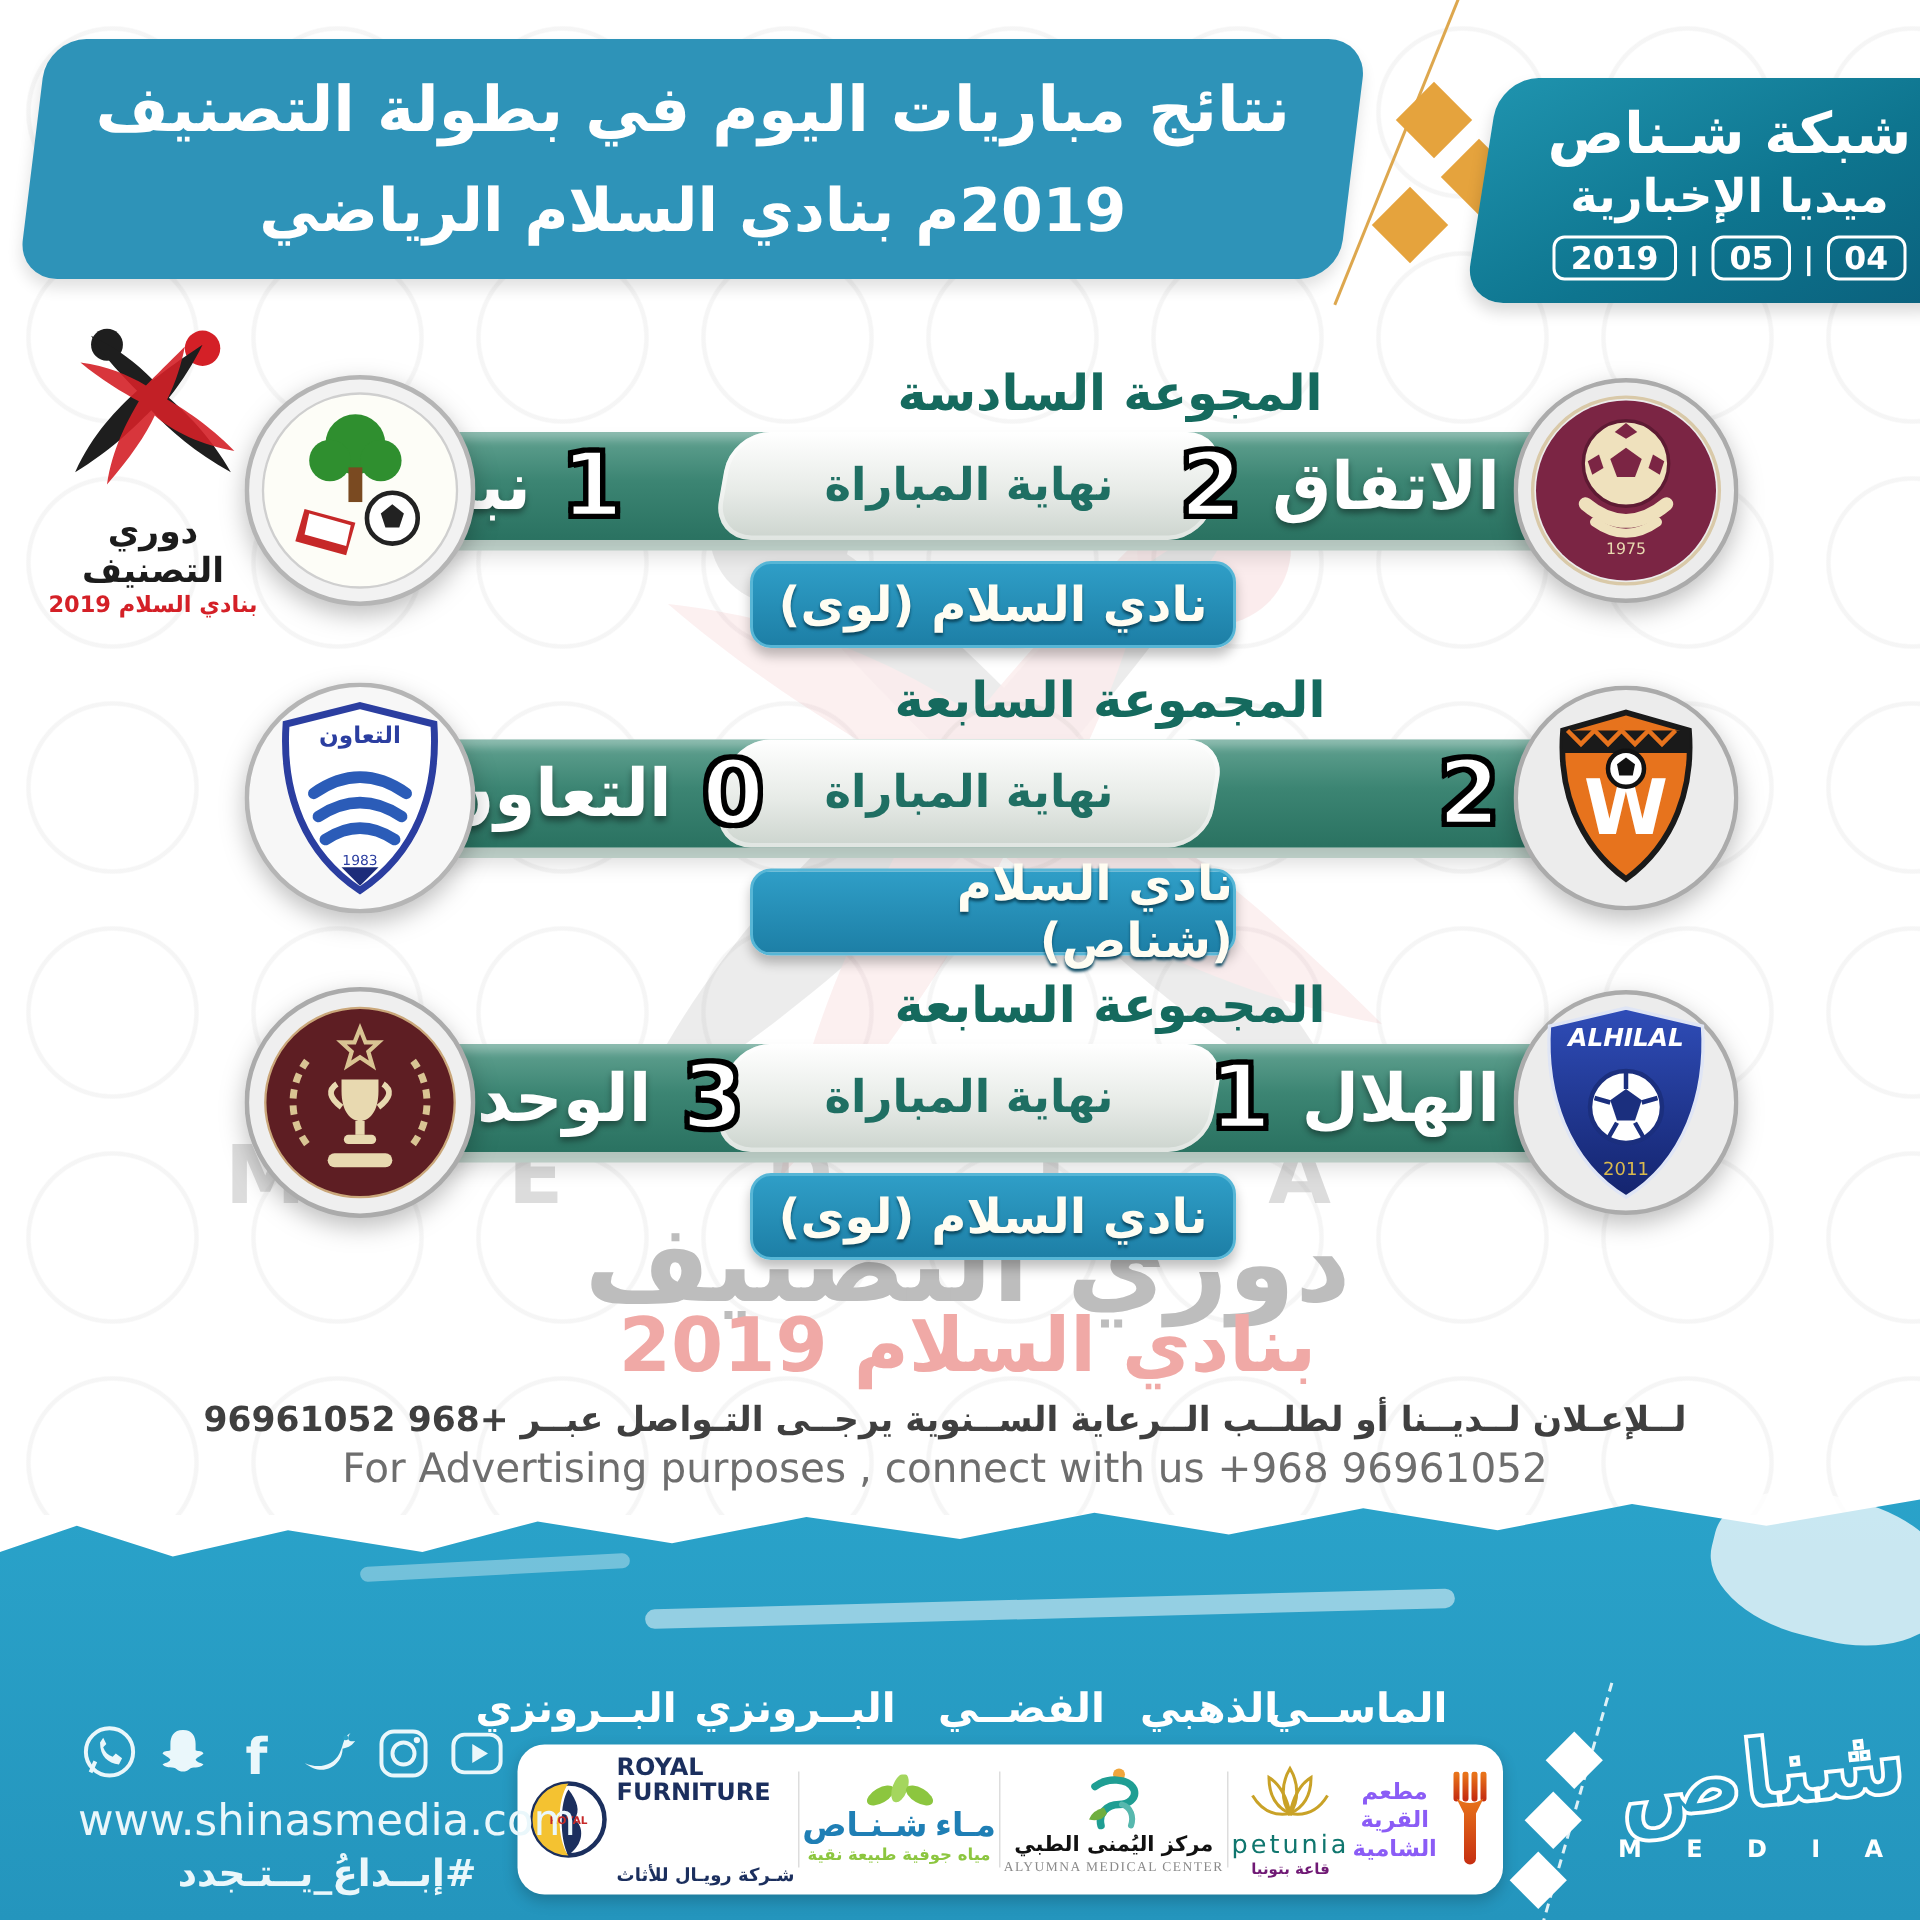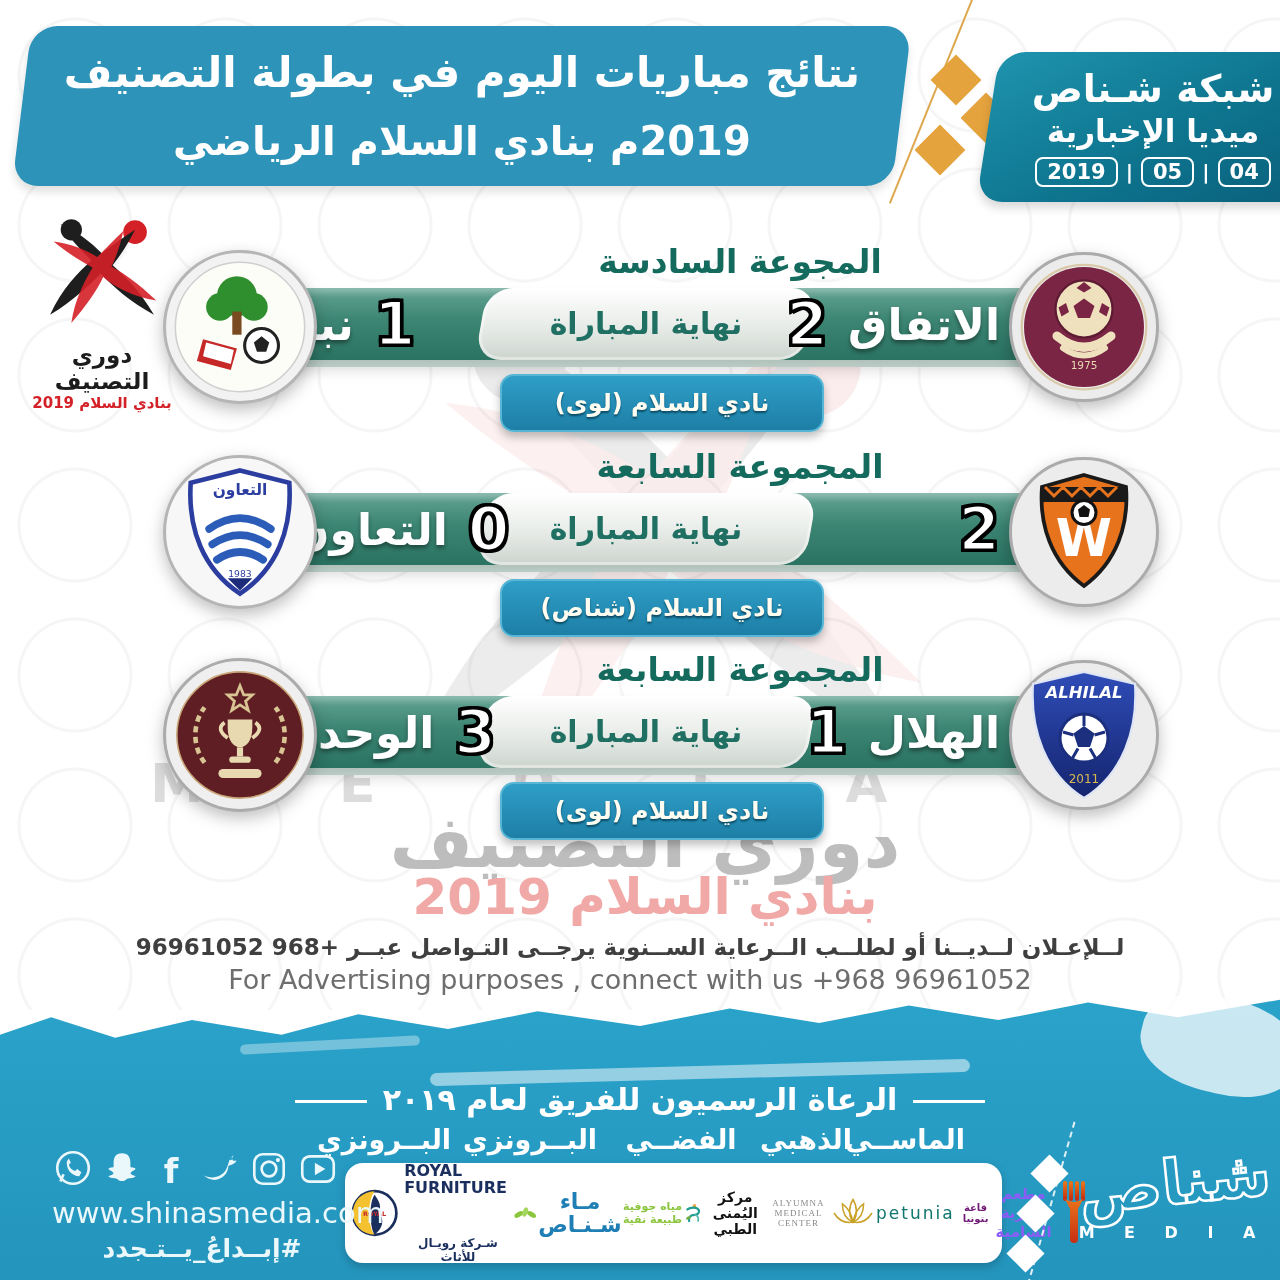--- a/index.html
+++ b/index.html
@@ -60,21 +60,21 @@
   .side-left,.side-right{position:absolute;top:0;height:72px;display:flex;align-items:center;gap:20px;z-index:2;}
   .side-left{left:70px;} .side-right{right:70px;}
   .team-name{font-size:44px;font-weight:900;color:#fff;text-shadow:0 3px 4px rgba(0,0,0,.4);}
   .team-score{font-size:60px;font-weight:900;color:#fff;-webkit-text-stroke:3px #000;
     text-shadow:2px 2px 0 #000,-2px 2px 0 #000,2px -2px 0 #000,-2px -2px 0 #000;}
   .logo-left{position:absolute;left:163px;top:2px;width:154px;height:154px;filter:drop-shadow(0 6px 8px rgba(0,0,0,.25));z-index:3;}
   .logo-right{position:absolute;left:1009px;top:4px;width:150px;height:150px;filter:drop-shadow(0 6px 8px rgba(0,0,0,.25));z-index:3;}
   .venue{position:absolute;left:500px;top:126px;width:320px;height:54px;border-radius:14px;
     background:linear-gradient(180deg,#2f9ec7 0%,#1d7fa6 100%);border:2px solid #57b6d6;
     box-shadow:0 5px 8px rgba(0,0,0,.25);display:flex;align-items:center;justify-content:center;
-    font-size:24px;font-weight:900;color:#fffdf2;text-shadow:0 2px 2px #0c4a63;z-index:3;}
+    font-size:32px;font-weight:900;color:#fffdf2;text-shadow:0 2px 2px #0c4a63;z-index:3;}
   
   .ad-ar{position:absolute;left:0;top:934px;width:1260px;text-align:center;font-size:23px;
     font-weight:bold;color:#3f3f3f;z-index:2;}
   .ad-en{position:absolute;left:0;top:964px;width:1260px;text-align:center;font-size:27px;color:#6e6e6e;z-index:2;}
   
   .bottom{position:absolute;left:0;top:988px;width:1280px;height:292px;
     background:linear-gradient(180deg,#2aa3ca 0%,#2495bd 100%);
     clip-path:polygon(0 16%,4% 10%,9% 17%,15% 11%,22% 16%,28% 9%,35% 14%,42% 8%,50% 13%,57% 7%,64% 12%,71% 6%,78% 11%,85% 5%,92% 10%,100% 4%,100% 100%,0 100%);}
   .streak{position:absolute;background:rgba(255,255,255,.5);border-radius:10px;}
   .s1{left:430px;top:1066px;width:540px;height:13px;transform:rotate(-1.5deg);}
@@ -82,37 +82,37 @@
   .s3{left:240px;top:1040px;width:180px;height:10px;transform:rotate(-3deg);background:rgba(255,255,255,.35);}
   .sp-title{position:absolute;left:0;top:1082px;width:1280px;text-align:center;color:#fff;
     font-size:30px;font-weight:900;z-index:4;}
   .dash{display:inline-block;width:72px;border-top:3px solid #fff;vertical-align:middle;margin:0 16px;}
   .tier{position:absolute;top:1124px;transform:translateX(-50%);color:#fff;font-size:27px;font-weight:900;z-index:4;}
   .tier1{left:905px;} .tier2{left:806px;} .tier3{left:681px;} .tier4{left:530px;} .tier5{left:384px;}
   .sponsor-card{position:absolute;left:345px;top:1163px;width:645px;height:100px;background:#fff;
     border-radius:18px;box-shadow:0 4px 10px rgba(0,0,0,.2);display:flex;flex-direction:row-reverse;
     align-items:center;justify-content:space-evenly;z-index:4;padding:0 6px;}
   .sp-item{display:flex;align-items:center;text-align:center;}
-  .sp-col{flex-direction:row;gap:1px;} .sp-rowrev{flex-direction:row-reverse;gap:6px;} .sp-row{flex-direction:row;gap:6px;}
+  .sp-col{flex-direction:column;gap:1px;} .sp-rowrev{flex-direction:row-reverse;gap:6px;} .sp-row{flex-direction:row;gap:6px;}
   .shamiya-txt{color:#8b5cf6;font-weight:700;font-size:15px;line-height:19px;}
   .petunia-txt{color:#0f766e;font-size:17px;letter-spacing:2px;}
   .petunia-hall{color:#701a75;font-weight:900;font-size:10px;}
   .med-ar{color:#111;font-weight:bold;font-size:14px;}
   .med-en{color:#8a8a8a;font-size:9px;letter-spacing:1px;font-family:Liberation Serif, serif;}
   .water-ar{color:#1f7fb5;font-weight:900;font-size:22px;line-height:23px;}
   .water-tag{color:#8cc63f;font-size:11px;font-weight:bold;}
   .royal-en{color:#1b2f5e;font-weight:900;font-size:16px;line-height:17px;text-align:left;}
   .royal-ar{color:#1b2f5e;font-size:12px;font-weight:bold;margin-top:40px;}
   .sp-sep{width:1px;height:64px;background:#ddd;}
   
   .social-row{position:absolute;left:52px;top:1148px;display:flex;gap:7px;z-index:4;}
   .social-row svg{width:42px;height:42px;}
   .website{position:absolute;left:52px;top:1196px;width:300px;text-align:center;color:#eaf7fb;
     font-size:29px;z-index:4;}
-  .hashtag{position:absolute;left:52px;top:1234px;width:300px;text-align:center;color:#eaf7fb;
+  .hashtag{position:absolute;left:68px;top:1234px;width:300px;text-align:center;color:#eaf7fb;
     font-size:25px;font-weight:900;z-index:4;}
   
   .media-dash{position:absolute;left:1046px;top:1118px;height:200px;border-left:2px dashed rgba(255,255,255,.85);
     transform:rotate(16deg);z-index:4;}
   .w-diamond{position:absolute;width:27px;height:27px;background:#fff;transform:rotate(45deg);z-index:4;}
   .wd1{left:1036px;top:1160px;} .wd2{left:1022px;top:1200px;} .wd3{left:1012px;top:1240px;}
   .media-logo{position:absolute;left:1078px;top:1146px;width:190px;text-align:center;z-index:4;}
   .media-ar{font-size:62px;font-weight:900;color:transparent;-webkit-text-stroke:2.5px #ffffff;
     transform:rotate(-6deg);display:inline-block;}
   .media-en{color:#fff;font-size:16px;letter-spacing:12px;margin-top:4px;font-weight:bold;}
@@ -294,23 +294,20 @@
   </div>
 
   <div class="ad-ar" dir="rtl">لــلإعـلان لــديــنا أو لطلــب الــرعاية الســنوية يرجــى التـواصل عبــر +968 96961052</div>
   <div class="ad-en">For Advertising purposes , connect with us +968 96961052</div>
 
   <div class="bottom"></div>
   <div class="streak s1"></div>
   <div class="streak s2"></div>
   <div class="streak s3"></div>
 
-  <div class="sp-title">
-    <span class="dash"></span><span dir="rtl">الرعاة الرسميون للفريق لعام ٢٠١٩</span><span class="dash"></span>
-  </div>
   <div class="tier tier1" dir="rtl">الماســي</div>
   <div class="tier tier2" dir="rtl">الذهبي</div>
   <div class="tier tier3" dir="rtl">الفضــي</div>
   <div class="tier tier4" dir="rtl">البــرونزي</div>
   <div class="tier tier5" dir="rtl">البــرونزي</div>
 
   <div class="sponsor-card">
     <div class="sp-item sp-rowrev">
       <svg width="30" height="64" viewBox="0 0 30 64">
         <defs>

